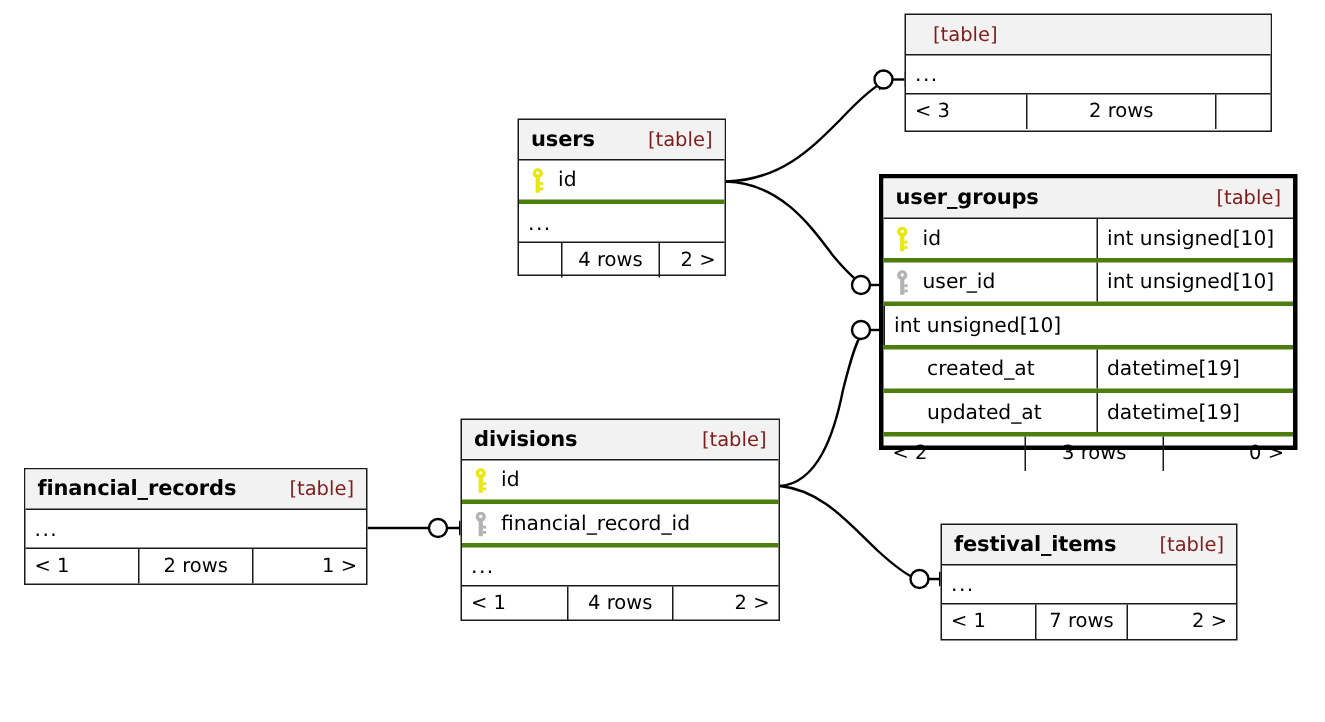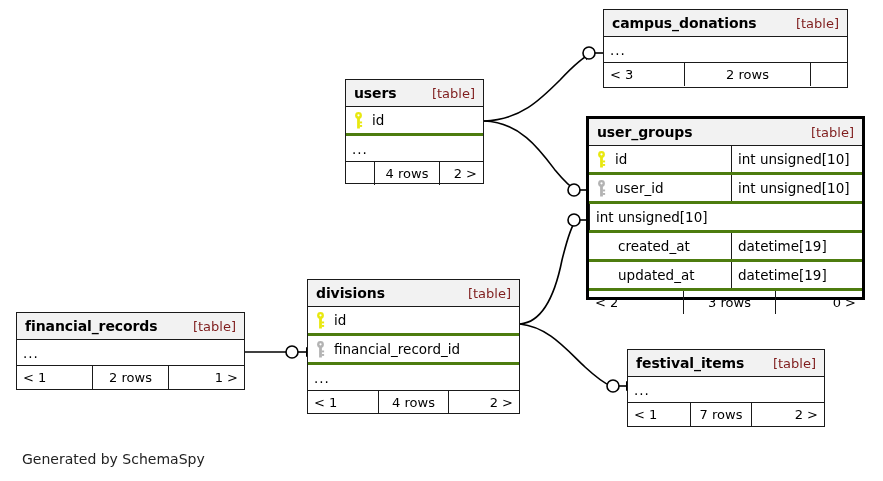--- a/index.html
+++ b/index.html
@@ -185,21 +185,20 @@
     <g>
       <line x1="245" y1="352" x2="286" y2="352" stroke="#000000" stroke-width="1.6"></line>
       <circle cx="292" cy="352" r="6" fill="#ffffff" stroke="#000000" stroke-width="1.6"></circle>
       <line x1="298" y1="352" x2="308" y2="352" stroke="#000000" stroke-width="1.6"></line>
       <path d="M306,347 L316,352 L306,357 Z" fill="#000000"></path>
     </g>
   </svg>
 
   <div class="table-box" style="left:603px; top:9px; width:245px; height:79px;">
     <div class="tbl-header">
-      <span class="tbl-name">campus_donations</span>
       <span class="tbl-tag">[table]</span>
     </div>
     <div class="ellipsis-row">...</div>
     <div class="footer-row">
       <div class="foot-cell foot-left" style="width:80px;">&lt; 3</div>
       <div class="foot-cell foot-mid" style="width:127px;">2 rows</div>
       <div class="foot-cell foot-right" style="flex:1 1 auto;"></div>
     </div>
   </div>
 
@@ -343,15 +342,14 @@
       <span class="tbl-tag">[table]</span>
     </div>
     <div class="ellipsis-row">...</div>
     <div class="footer-row">
       <div class="foot-cell foot-left" style="width:62px;">&lt; 1</div>
       <div class="foot-cell foot-mid" style="width:62px;">7 rows</div>
       <div class="foot-cell foot-right" style="flex:1 1 auto;">2 &gt;</div>
     </div>
   </div>
 
-  <div class="credit" style="left:22px; top:451px;">Generated by SchemaSpy</div>
 
 </div>
 
 </body></html>

